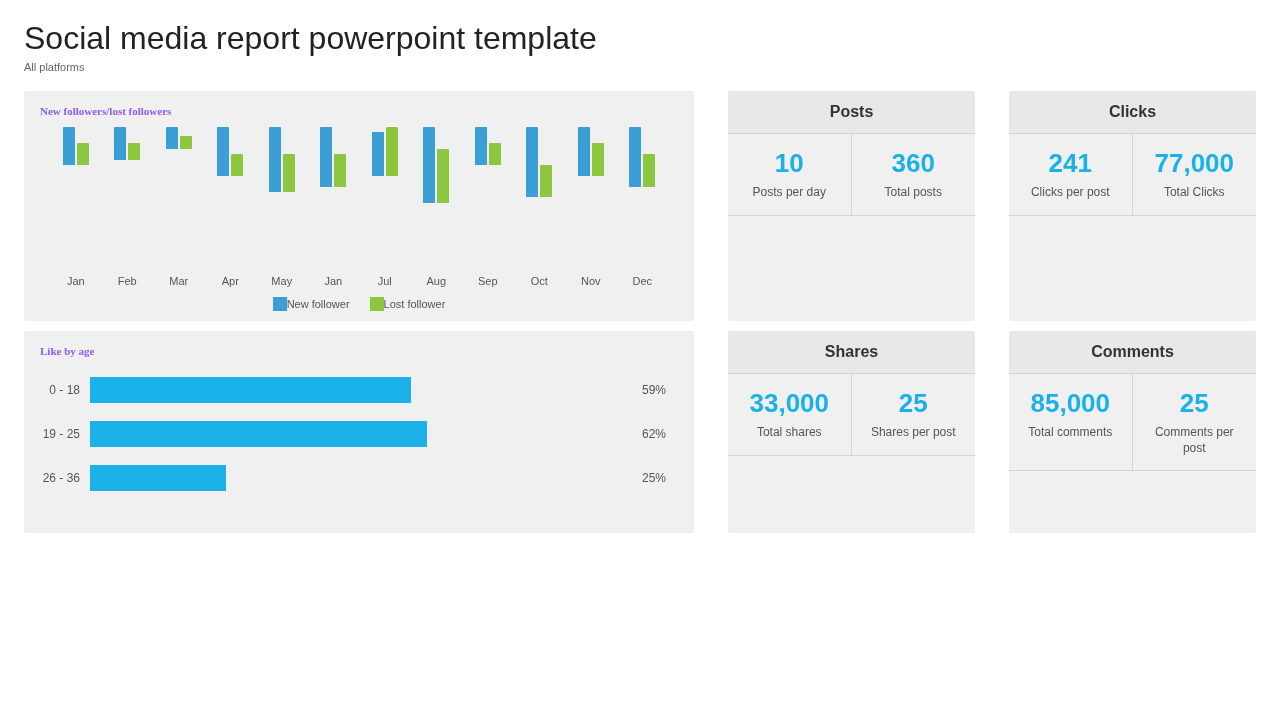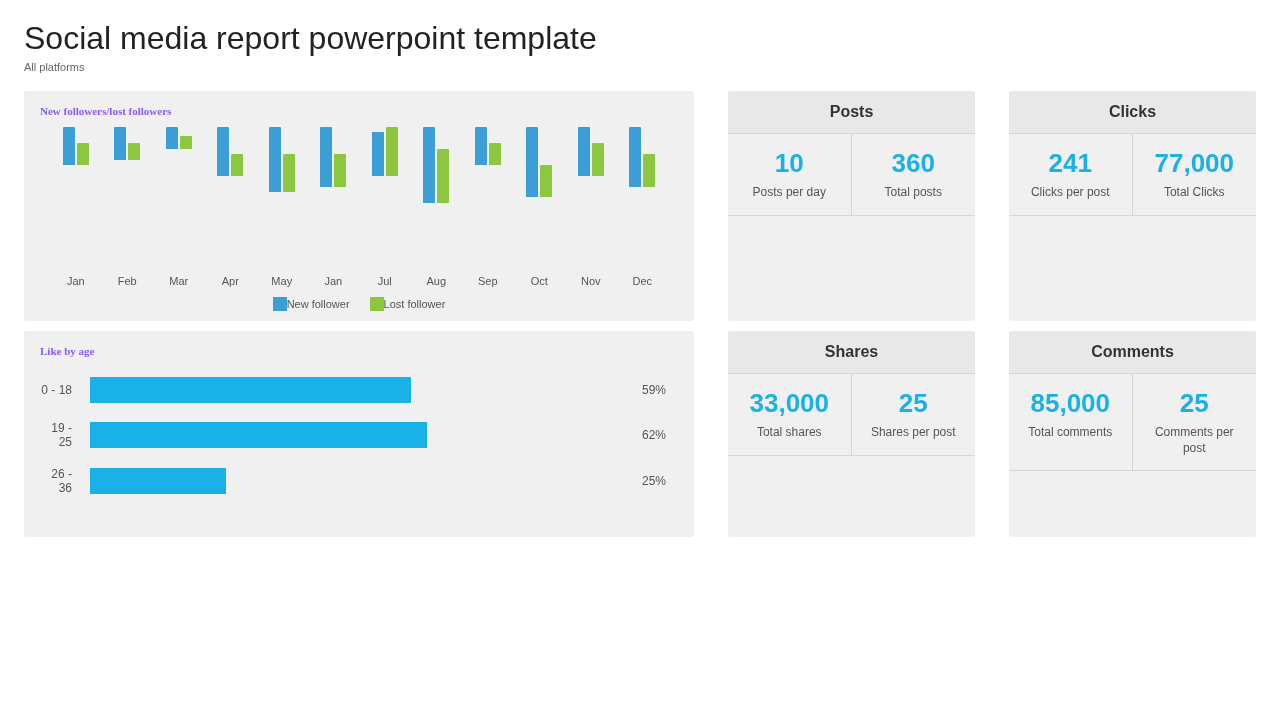--- a/index.html
+++ b/index.html
@@ -154,21 +154,21 @@
       display: flex;
       align-items: center;
       margin-bottom: 18px;
     }
     .hbar-label {
       font-size: 12px;
       color: #555;
       width: 50px;
       flex-shrink: 0;
       text-align: right;
-      padding-right: 18px;
+      padding-right: 10px;
     }
     .hbar-track {
       flex: 1;
       position: relative;
       height: 26px;
     }
     .hbar-fill {
       height: 100%;
       border-radius: 0;
     }

